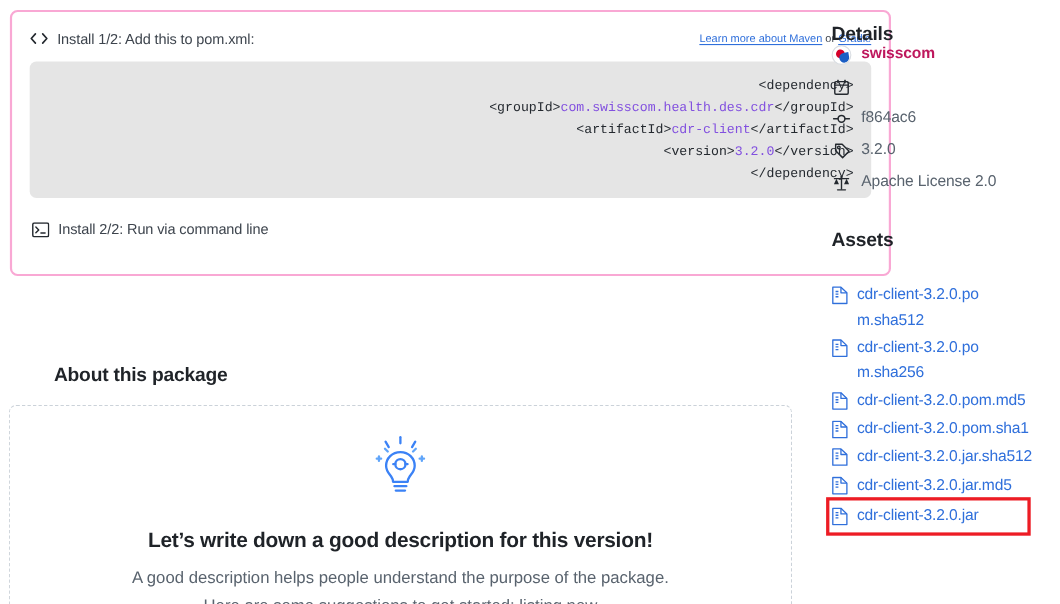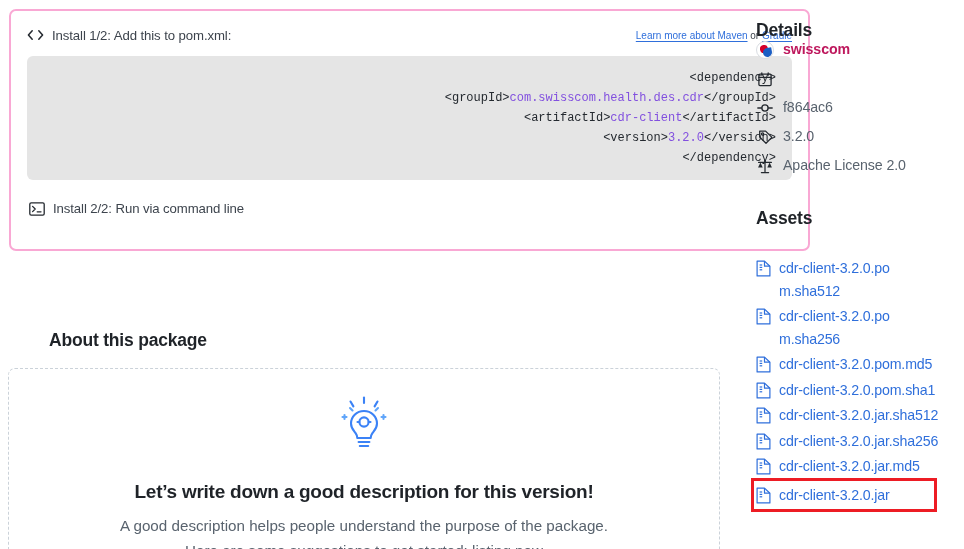--- a/index.html
+++ b/index.html
@@ -458,43 +458,31 @@
             <path d="M1.1 1.1 h7.4 l5.4 5.1 v9.7 h-12.8 z"></path>
             <polyline points="8.5,1.1 8.5,6.2 13.9,6.2"></polyline>
             <line x1="3.6" y1="5.0" x2="6.2" y2="5.0"></line>
             <line x1="3.6" y1="7.4" x2="6.2" y2="7.4"></line>
             <line x1="3.6" y1="9.8" x2="6.2" y2="9.8"></line>
           </svg>
         </span>
         <span class="asset-txt">cdr-client-3.2.0.jar.sha512</span>
       </div>
 
+
       <div class="asset-row">
         <span class="asset-ico">
           <svg width="15" height="17" viewBox="0 0 15 17" fill="none" stroke="currentColor" stroke-width="1.2" stroke-linejoin="round">
             <path d="M1.1 1.1 h7.4 l5.4 5.1 v9.7 h-12.8 z"></path>
             <polyline points="8.5,1.1 8.5,6.2 13.9,6.2"></polyline>
             <line x1="3.6" y1="5.0" x2="6.2" y2="5.0"></line>
             <line x1="3.6" y1="7.4" x2="6.2" y2="7.4"></line>
             <line x1="3.6" y1="9.8" x2="6.2" y2="9.8"></line>
           </svg>
         </span>
-        <span class="asset-txt">cdr-client-3.2.0.jar.sha256</span>
-      </div>
-
-      <div class="asset-row">
-        <span class="asset-ico">
-          <svg width="15" height="17" viewBox="0 0 15 17" fill="none" stroke="currentColor" stroke-width="1.2" stroke-linejoin="round">
-            <path d="M1.1 1.1 h7.4 l5.4 5.1 v9.7 h-12.8 z"></path>
-            <polyline points="8.5,1.1 8.5,6.2 13.9,6.2"></polyline>
-            <line x1="3.6" y1="5.0" x2="6.2" y2="5.0"></line>
-            <line x1="3.6" y1="7.4" x2="6.2" y2="7.4"></line>
-            <line x1="3.6" y1="9.8" x2="6.2" y2="9.8"></line>
-          </svg>
-        </span>
         <span class="asset-txt">cdr-client-3.2.0.jar.md5</span>
       </div>
 
 
       <div class="asset-row highlight">
         <span class="asset-ico">
           <svg width="15" height="17" viewBox="0 0 15 17" fill="none" stroke="currentColor" stroke-width="1.2" stroke-linejoin="round">
             <path d="M1.1 1.1 h7.4 l5.4 5.1 v9.7 h-12.8 z"></path>
             <polyline points="8.5,1.1 8.5,6.2 13.9,6.2"></polyline>
             <line x1="3.6" y1="5.0" x2="6.2" y2="5.0"></line>

